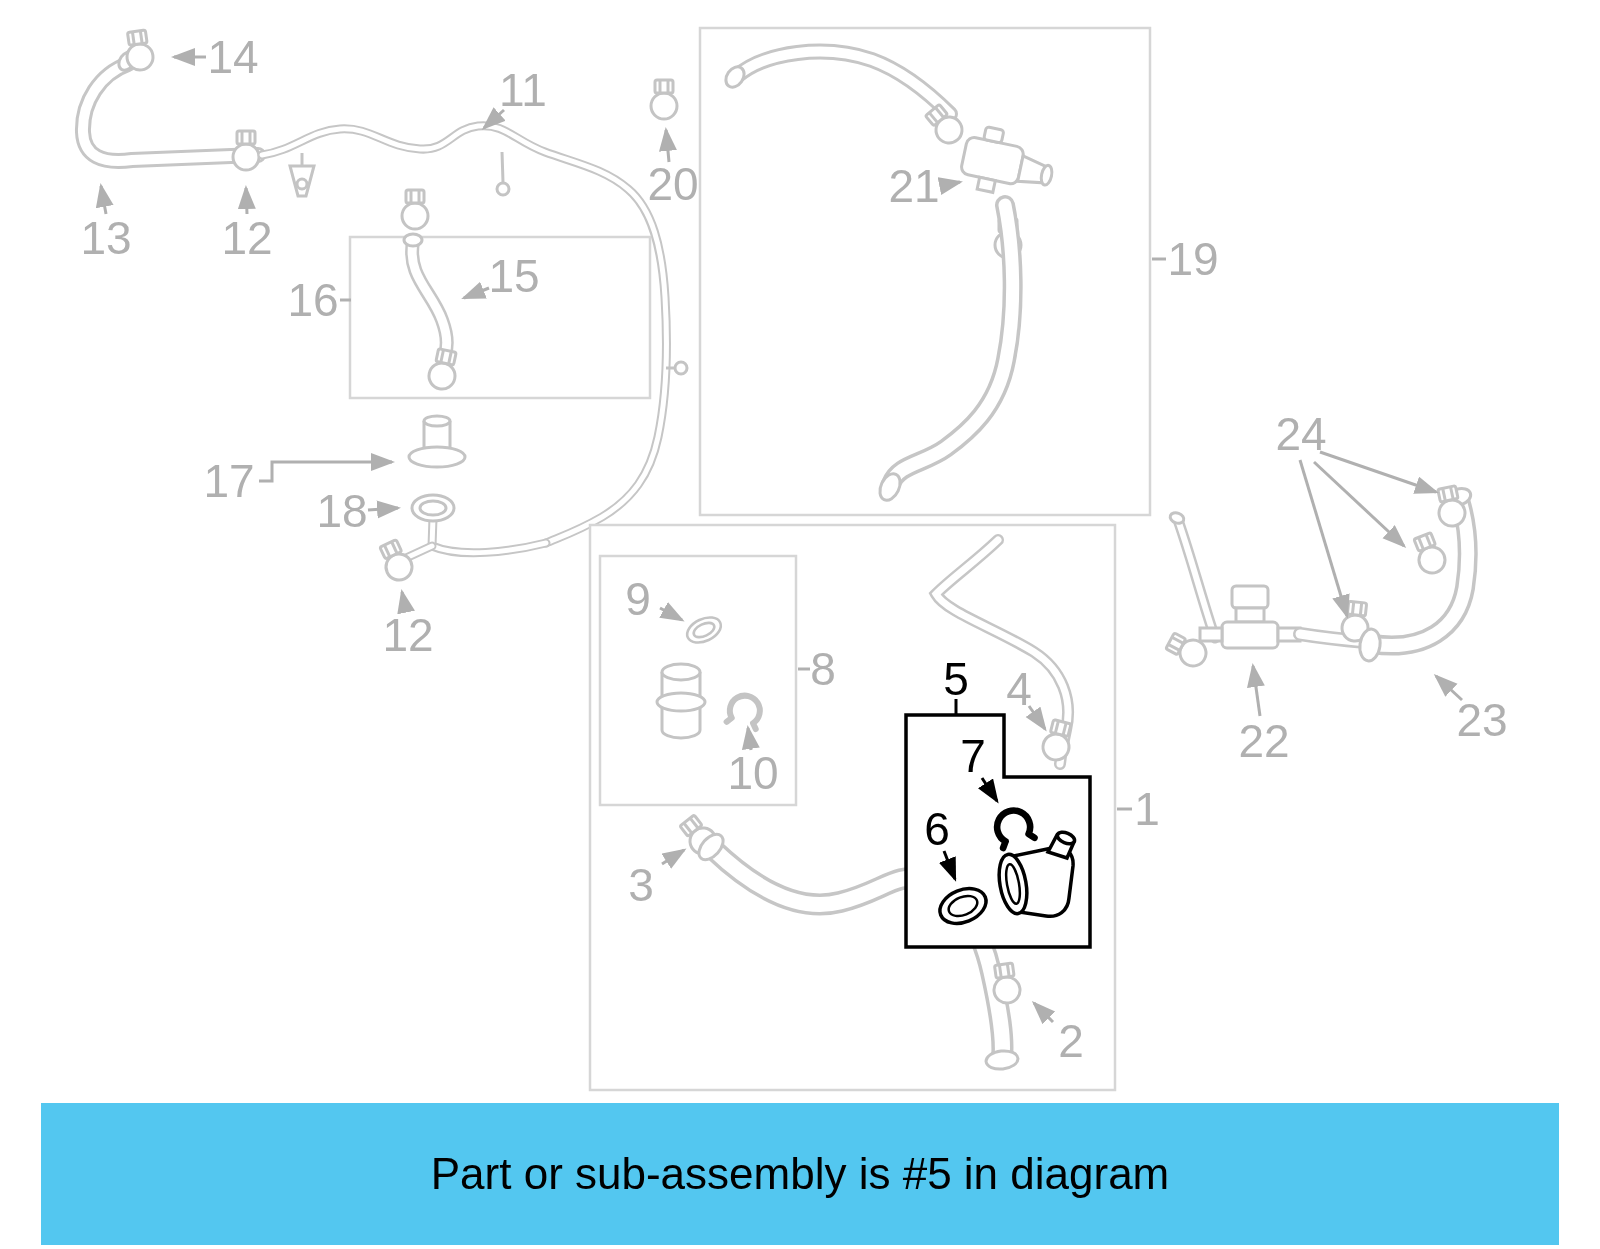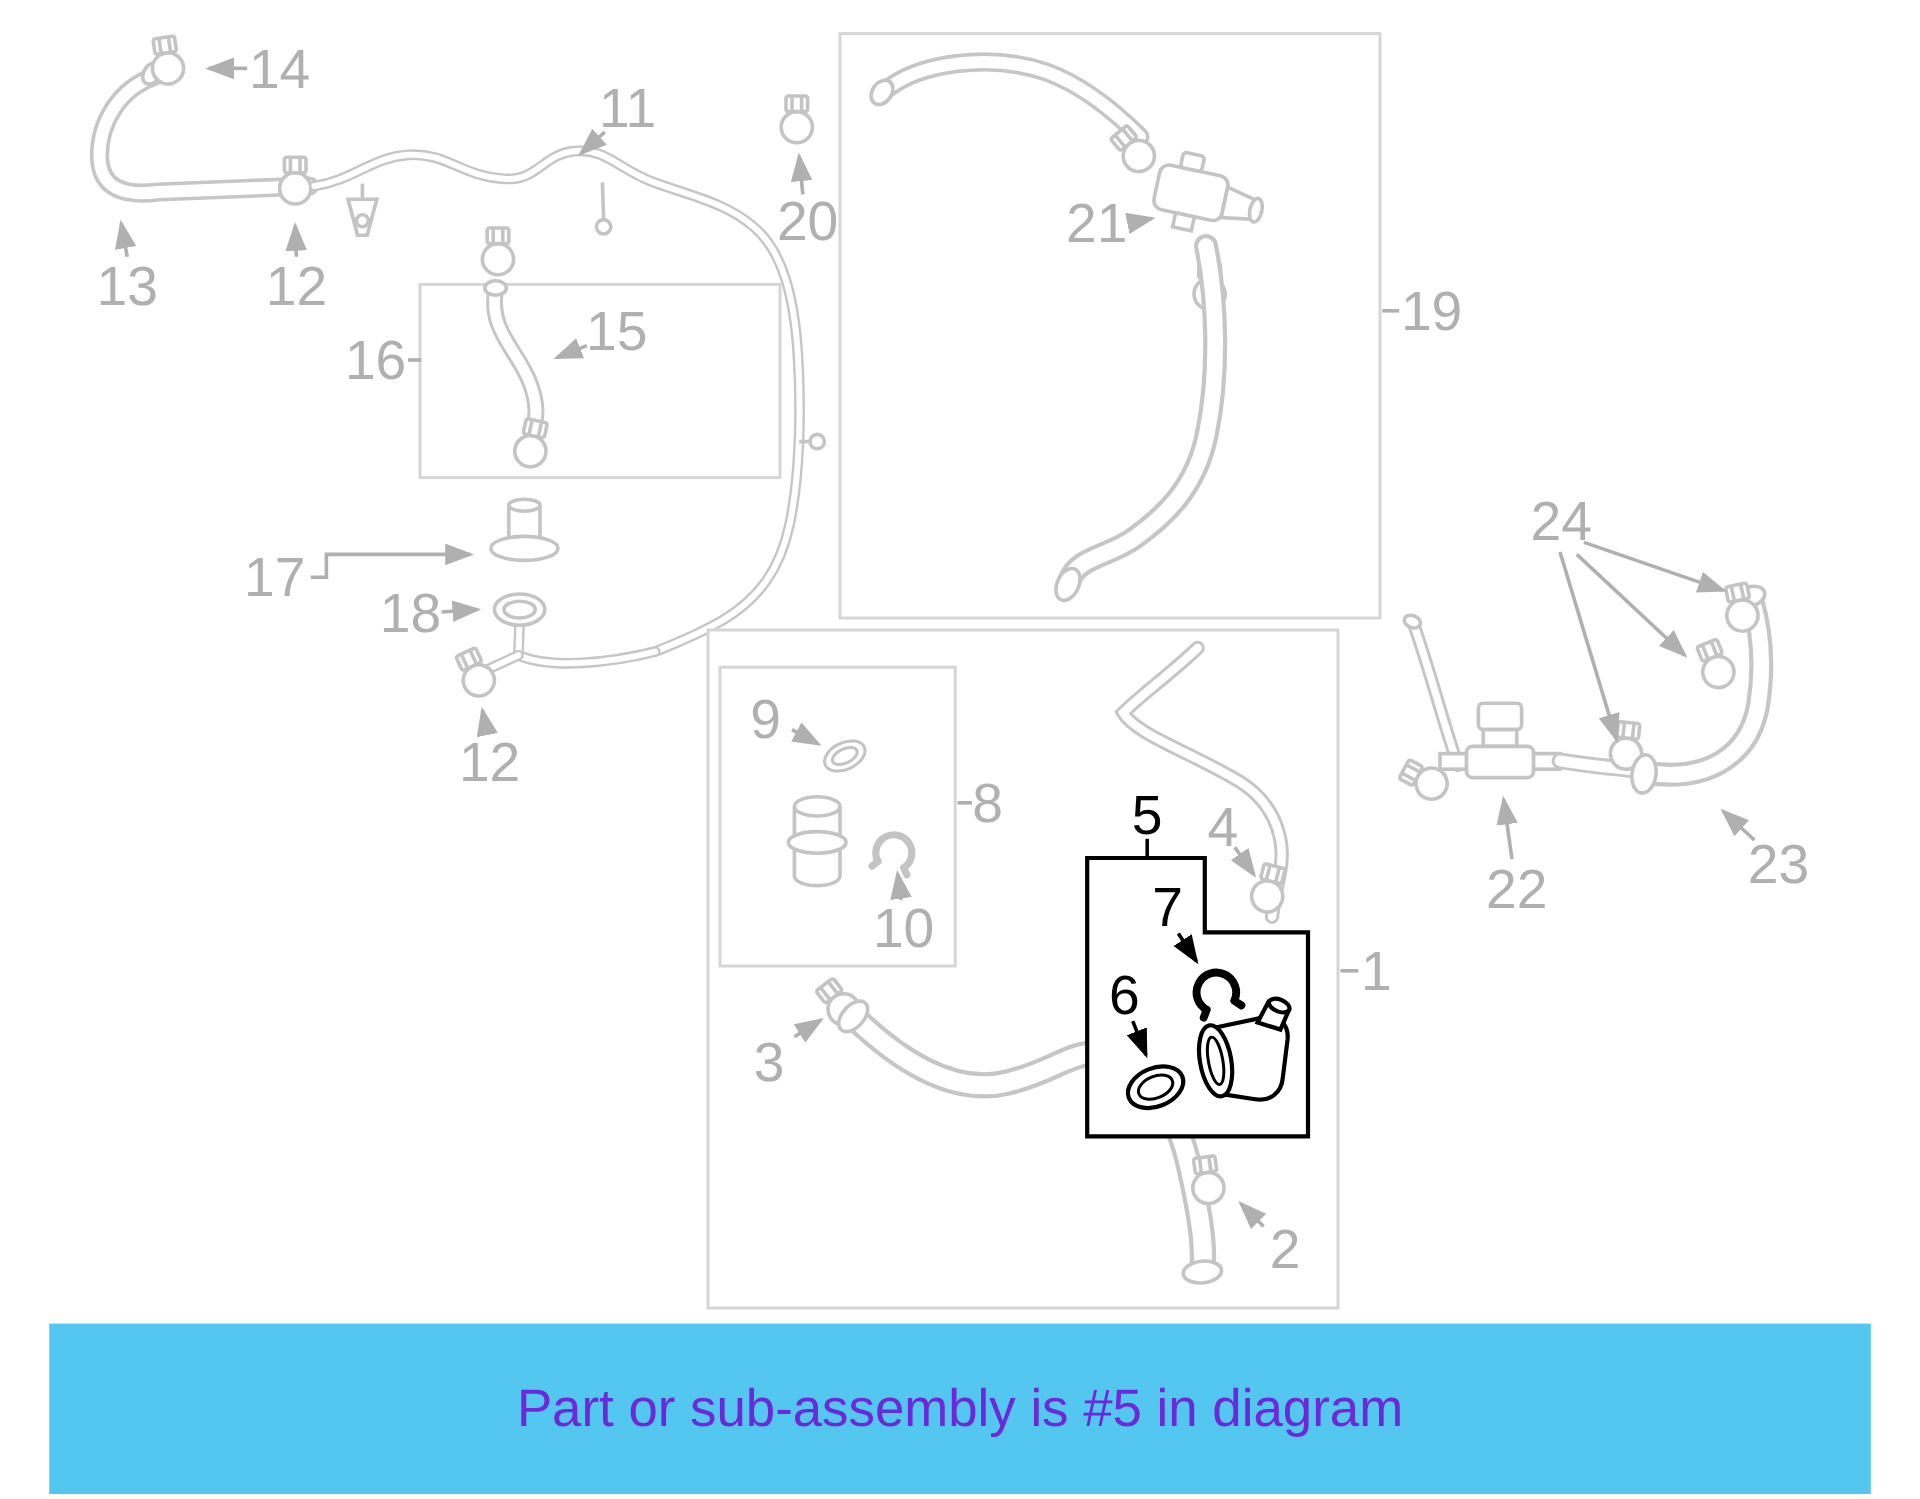--- a/index.html
+++ b/index.html
@@ -17,21 +17,21 @@
   .clip-black { stroke:#000000; stroke-width:6; fill:none; stroke-linecap:round; }
   .leader   { stroke:#b0b0b0; stroke-width:3; fill:none; }
   .leader-b { stroke:#000000; stroke-width:3; fill:none; }
   .blk { fill:#ffffff; stroke:#000000; stroke-width:3.5; }
   svg text { font-family:"Liberation Sans", sans-serif; font-size:46px; }
   .lblG { fill:#b0b0b0; text-anchor:middle; }
   .lblB { fill:#000000; text-anchor:middle; }
 
   
   .banner { position:absolute; left:41px; top:1103px; width:1518px; height:142px;
-            background:#53c7f0; color:#6d28d9; display:flex; flex-direction:column;
+            background:#53c7f0; color:#000000; display:flex; flex-direction:column;
             align-items:center; justify-content:center; }
   .banner-line { font-size:44px; line-height:56px; text-align:center; white-space:nowrap; }
 </style>
 </head>
 <body>
 
 <div class="screen">
 
 <svg class="diagram-svg" width="1600" height="1100" viewBox="0 0 1600 1100" xmlns="http://www.w3.org/2000/svg">
   <defs>

